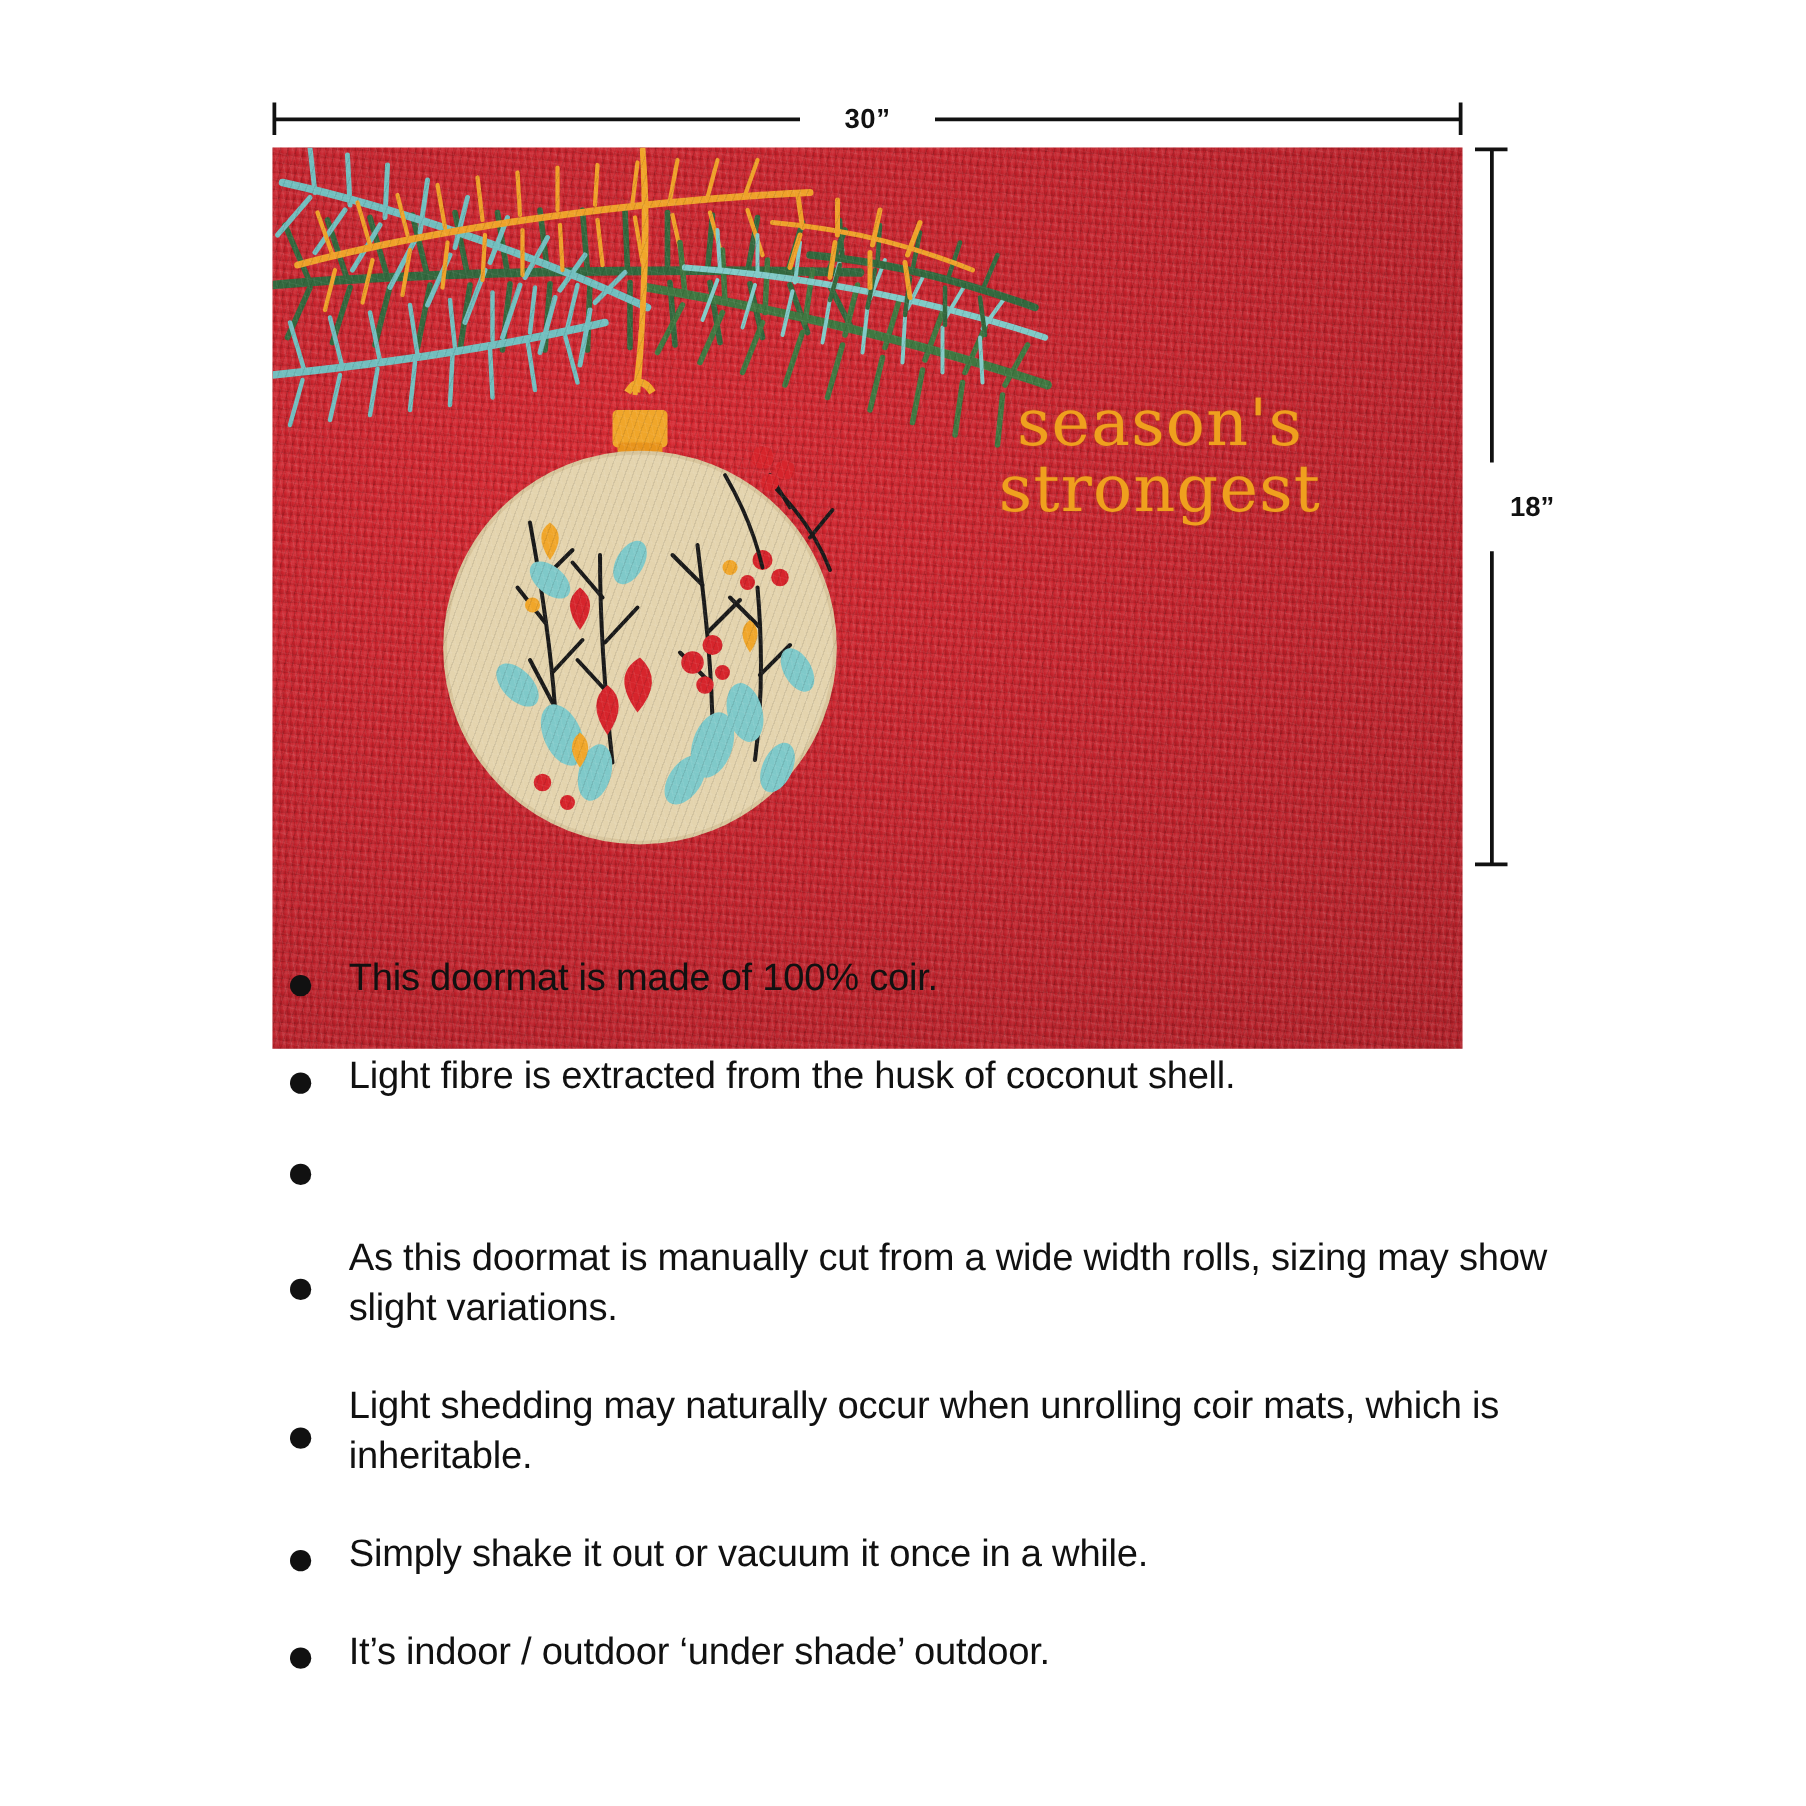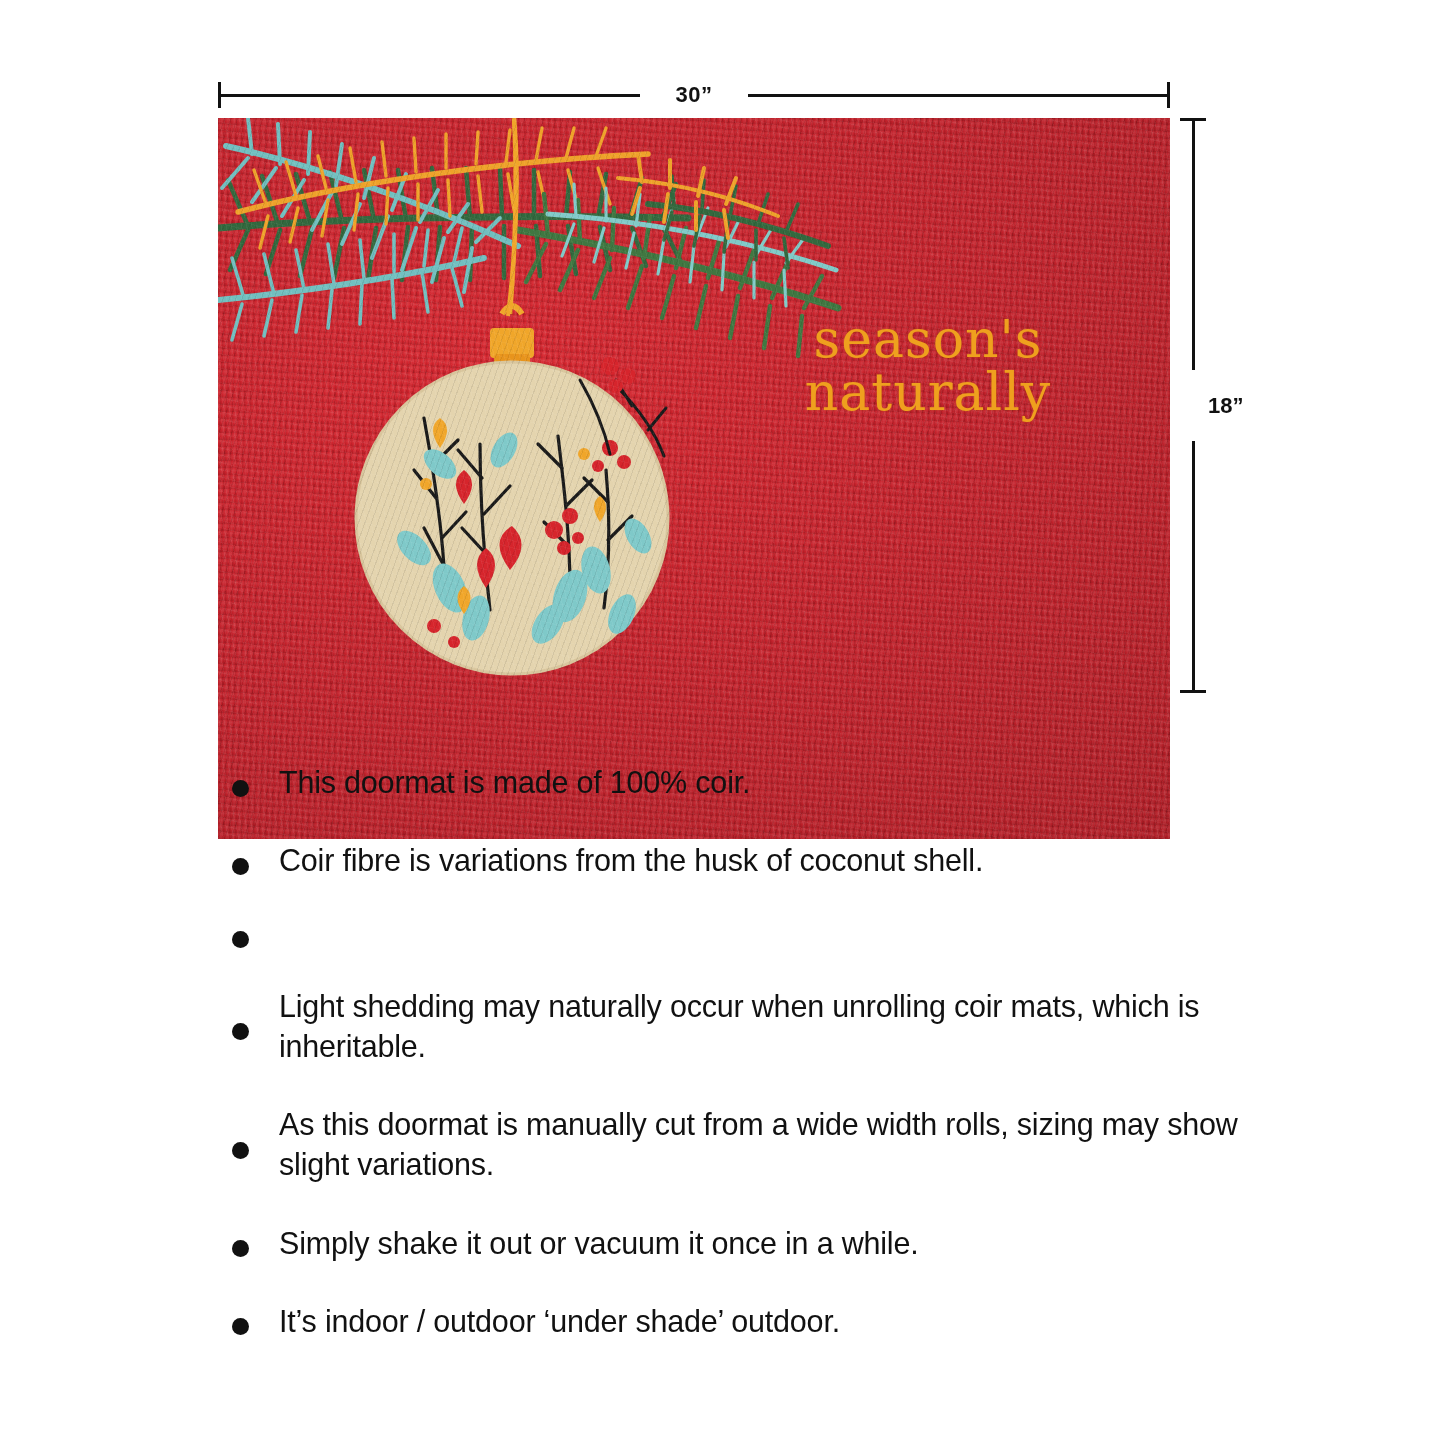--- a/index.html
+++ b/index.html
@@ -468,46 +468,46 @@
           <circle cx="410" cy="258" r="8"></circle>
           <circle cx="398" cy="268" r="7"></circle>
         </g>
       </g>
     </svg>
 
     <div class="fuzz"></div>
 
     <div class="mat-text">
       <span>season's</span>
-      <span class="line2">naturally</span>
+      <span class="line2">strongest</span>
     </div>
   </div>
 </div>
 
 <div class="bullets">
   <div class="bullet-row">
     <span class="bullet-dot"></span>
     <span class="bullet-text">This doormat is made of 100% coir.</span>
   </div>
   <div class="bullet-row">
     <span class="bullet-dot"></span>
-    <span class="bullet-text">Coir fibre is variations from the husk of coconut shell.</span>
-  </div>
-  <div class="bullet-row">
-    <span class="bullet-dot"></span>
+    <span class="bullet-text">Light fibre is extracted from the husk of coconut shell.</span>
+  </div>
+  <div class="bullet-row">
+    <span class="bullet-dot"></span>
+  </div>
+  <div class="bullet-row">
+    <span class="bullet-dot"></span>
+    <span class="bullet-text">As this doormat is manually cut from a wide width rolls, sizing may show slight variations.</span>
   </div>
   <div class="bullet-row">
     <span class="bullet-dot"></span>
     <span class="bullet-text">Light shedding may naturally occur when unrolling coir mats, which is inheritable.</span>
   </div>
   <div class="bullet-row">
     <span class="bullet-dot"></span>
-    <span class="bullet-text">As this doormat is manually cut from a wide width rolls, sizing may show slight variations.</span>
-  </div>
-  <div class="bullet-row">
-    <span class="bullet-dot"></span>
     <span class="bullet-text">Simply shake it out or vacuum it once in a while.</span>
   </div>
   <div class="bullet-row">
     <span class="bullet-dot"></span>
     <span class="bullet-text">It’s indoor / outdoor ‘under shade’ outdoor.</span>
   </div>
 </div>
 
 </body></html>

